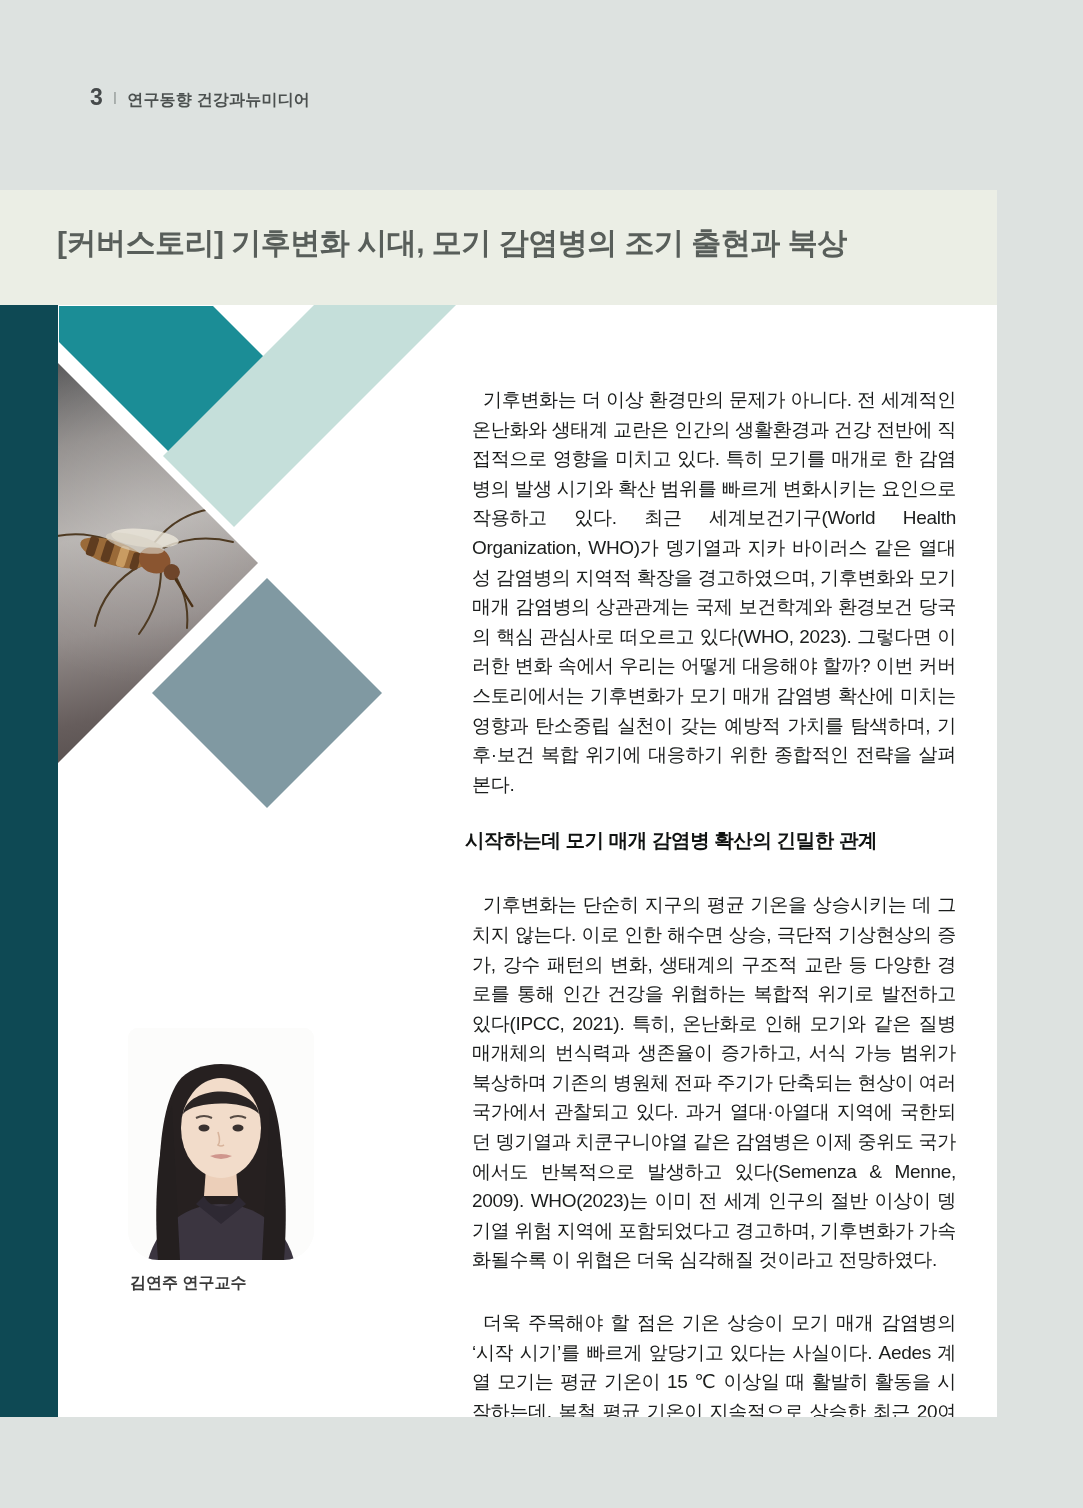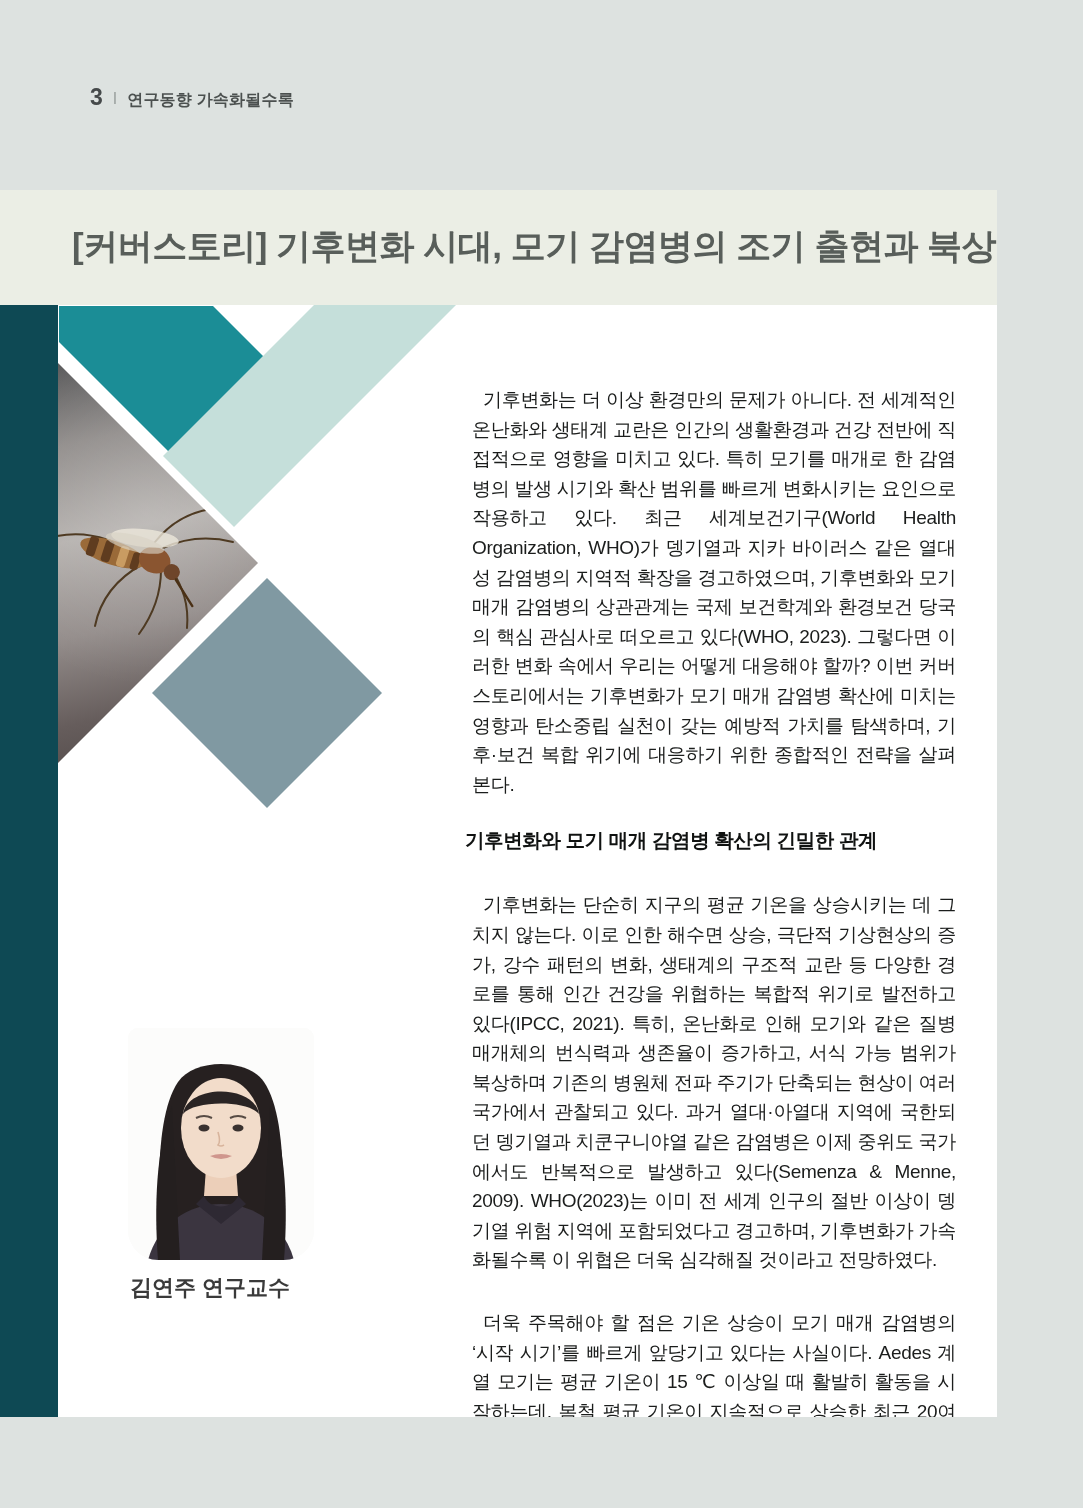--- a/index.html
+++ b/index.html
@@ -19,22 +19,22 @@
   .page-num{font-size:23px;font-weight:bold;color:#45494a;}
   .header-divider{font-size:17px;color:#9aa09e;font-weight:400;transform:translateY(-1px);}
   .header-label{font-size:16px;font-weight:bold;color:#4b504f;letter-spacing:.2px;}
 
   
   .title-band{
     position:absolute;left:0;top:190px;width:997px;height:115px;
     background:var(--c-band,#ebeee5);
   }
   .cover-title{
-    position:absolute;left:72px;top:33px;
-    font-size:35px;font-weight:bold;color:#585e5a;letter-spacing:-.5px;
+    position:absolute;left:57px;top:33px;
+    font-size:30px;font-weight:bold;color:#585e5a;letter-spacing:-.5px;
   }
 
   
   .card{
     position:absolute;left:0;top:305px;width:997px;height:1112px;
     background:#ffffff;overflow:hidden;
   }
 
   
   .decor{position:absolute;left:0;top:0;width:520px;height:900px;pointer-events:none;}
@@ -65,21 +65,21 @@
     background:var(--c-bar,#0e4954);z-index:3;
   }
 
   
   .author-photo{
     position:absolute;left:128px;top:723px;width:186px;height:232px;
     border-radius:10px 10px 30px 30px;overflow:hidden;background:#fbfbfa;z-index:4;
   }
   .author-name{
     position:absolute;left:130px;top:968px;
-    font-size:22px;font-weight:bold;color:#3a3a3a;z-index:4;
+    font-size:16px;font-weight:bold;color:#3a3a3a;z-index:4;
   }
   .author-affiliation{
     position:absolute;left:130px;top:1003px;
     font-size:18.5px;font-weight:bold;color:#3c3c3c;z-index:4;
   }
 
   
   .article{
     position:absolute;left:465px;top:73px;width:498px;z-index:4;
     color:#191b1a;
@@ -95,21 +95,21 @@
   .article .p3{margin-top:33px;}
 </style>
 </head>
 <body>
 
 <div class="page">
 
   <div class="header-meta">
     <span class="page-num">3</span>
     <span class="header-divider">ǀ</span>
-    <span class="header-label">연구동향 가속화될수록</span>
+    <span class="header-label">연구동향 건강과뉴미디어</span>
   </div>
 
   <div class="title-band">
     <div class="cover-title">[커버스토리] 기후변화 시대, 모기 감염병의 조기 출현과 북상</div>
   </div>
 
   <div class="card">
 
     <div class="decor">
       <div class="shape teal-diamond"></div>
@@ -165,19 +165,19 @@
         <path d="M20 232 C 30 196, 60 176, 93 176 C 126 176, 156 196, 166 232 Z" fill="#3b3540"></path>
         <path d="M76 168 C 82 182, 104 182, 110 168 L 118 176 L 93 196 L 68 176 Z" fill="#2e2933"></path>
         <path d="M30 232 C 26 180, 28 120, 44 78 L 52 232 Z" fill="#241f1f"></path>
         <path d="M156 232 C 160 180, 158 120, 142 78 L 134 232 Z" fill="#241f1f"></path>
       </svg>
     </div>
     <div class="author-name">김연주 연구교수</div>
 
     <div class="article">
       <p>기후변화는 더 이상 환경만의 문제가 아니다. 전 세계적인 온난화와 생태계 교란은 인간의 생활환경과 건강 전반에 직접적으로 영향을 미치고 있다. 특히 모기를 매개로 한 감염병의 발생 시기와 확산 범위를 빠르게 변화시키는 요인으로 작용하고 있다. 최근 세계보건기구(World Health Organization, WHO)가 뎅기열과 지카 바이러스 같은 열대성 감염병의 지역적 확장을 경고하였으며, 기후변화와 모기 매개 감염병의 상관관계는 국제 보건학계와 환경보건 당국의 핵심 관심사로 떠오르고 있다(WHO, 2023). 그렇다면 이러한 변화 속에서 우리는 어떻게 대응해야 할까? 이번 커버스토리에서는 기후변화가 모기 매개 감염병 확산에 미치는 영향과 탄소중립 실천이 갖는 예방적 가치를 탐색하며, 기후·보건 복합 위기에 대응하기 위한 종합적인 전략을 살펴본다.</p>
-      <div class="subheading">기후변화와 모기 매개 감염병 확산의 긴밀한 관계</div>
+      <div class="subheading">시작하는데 모기 매개 감염병 확산의 긴밀한 관계</div>
       <p>기후변화는 단순히 지구의 평균 기온을 상승시키는 데 그치지 않는다. 이로 인한 해수면 상승, 극단적 기상현상의 증가, 강수 패턴의 변화, 생태계의 구조적 교란 등 다양한 경로를 통해 인간 건강을 위협하는 복합적 위기로 발전하고 있다(IPCC, 2021). 특히, 온난화로 인해 모기와 같은 질병 매개체의 번식력과 생존율이 증가하고, 서식 가능 범위가 북상하며 기존의 병원체 전파 주기가 단축되는 현상이 여러 국가에서 관찰되고 있다. 과거 열대·아열대 지역에 국한되던 뎅기열과 치쿤구니야열 같은 감염병은 이제 중위도 국가에서도 반복적으로 발생하고 있다(Semenza &amp; Menne, 2009). WHO(2023)는 이미 전 세계 인구의 절반 이상이 뎅기열 위험 지역에 포함되었다고 경고하며, 기후변화가 가속화될수록 이 위협은 더욱 심각해질 것이라고 전망하였다.</p>
       <p class="p3">더욱 주목해야 할 점은 기온 상승이 모기 매개 감염병의 ‘시작 시기’를 빠르게 앞당기고 있다는 사실이다. Aedes 계열 모기는 평균 기온이 15 ℃ 이상일 때 활발히 활동을 시작하는데, 봄철 평균 기온이 지속적으로 상승한 최근 20여 년간 모기의 활동 시점이 예년보다 앞당겨지는 현상이 보고되고 있다(Liu-Helmersson et al., 2014). 이러한 변화는</p>
     </div>
 
   </div>
 </div>
 
 </body></html>

